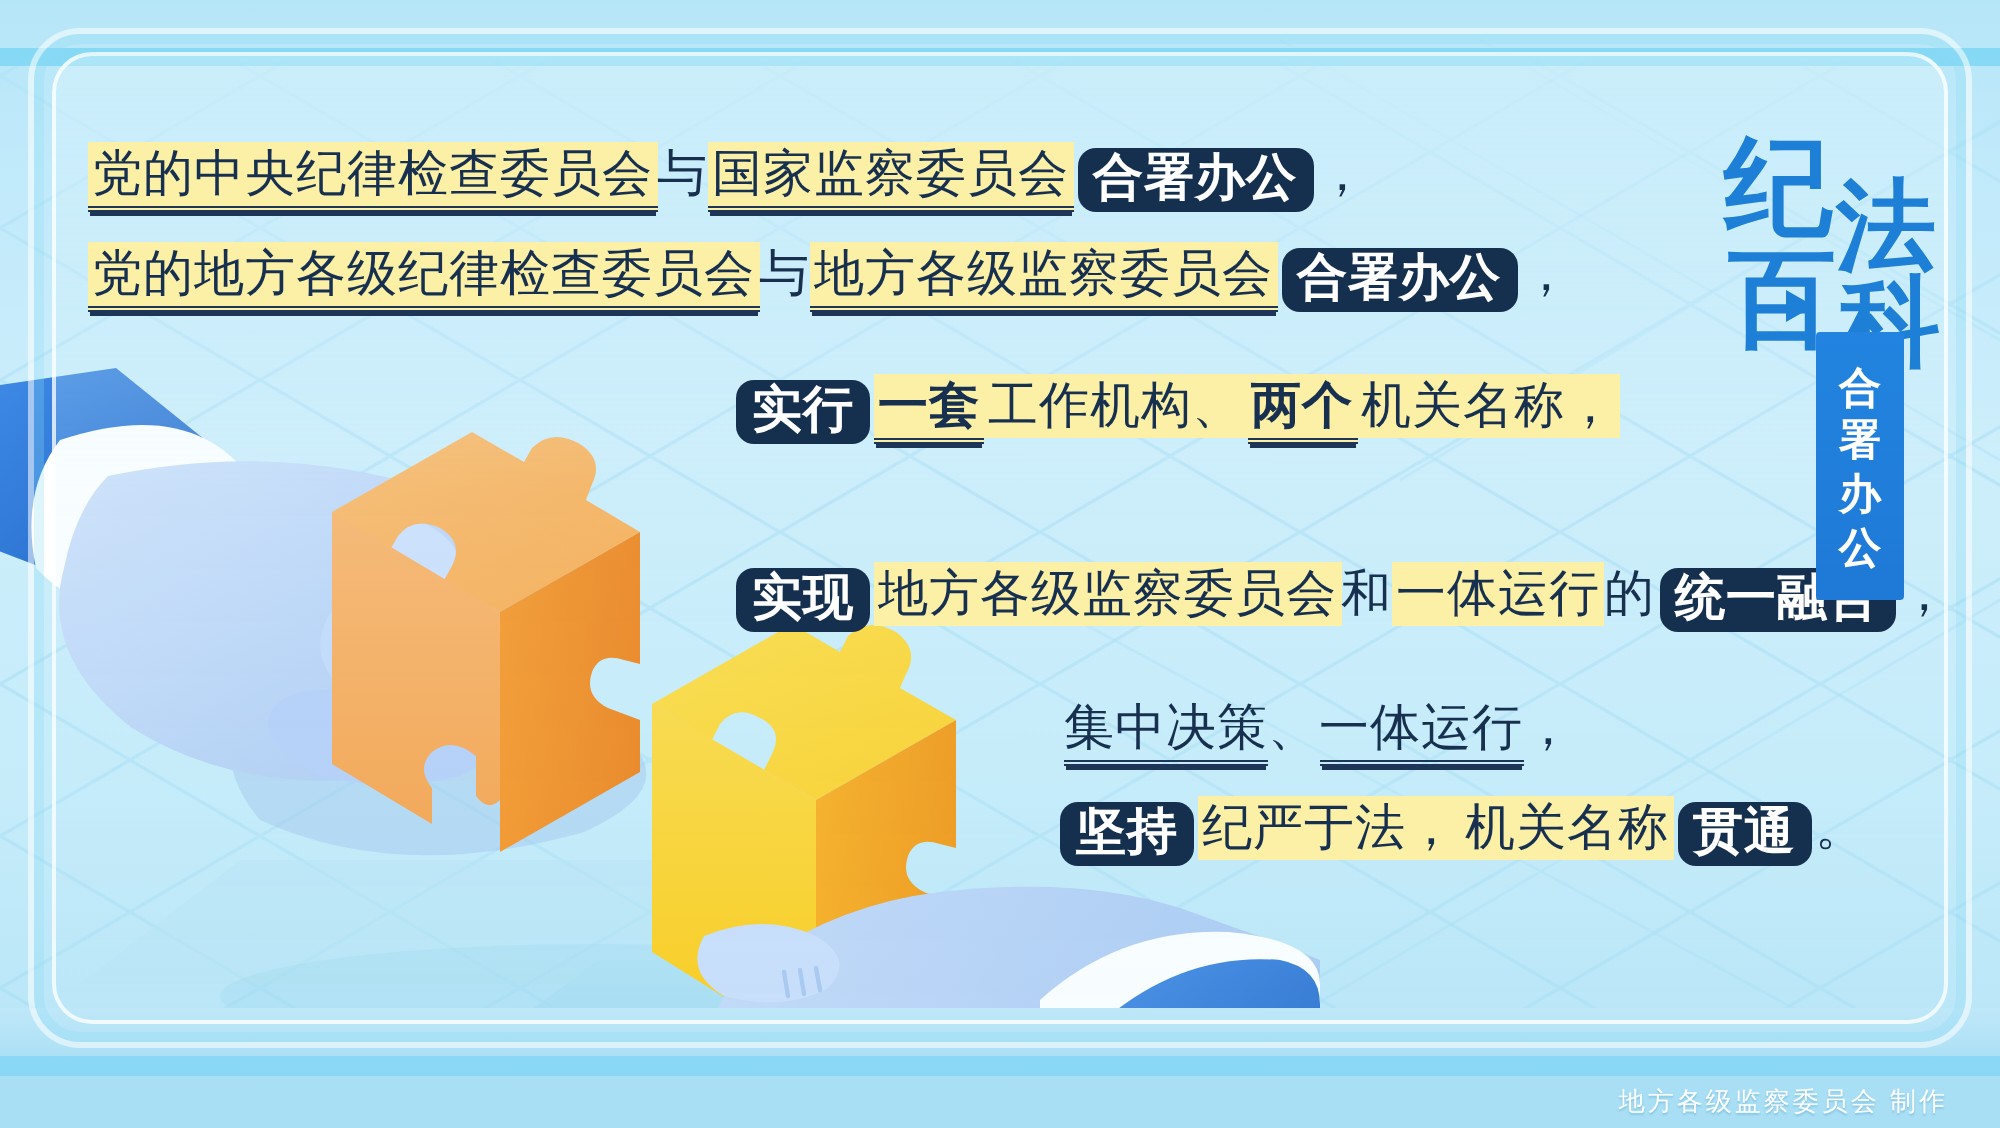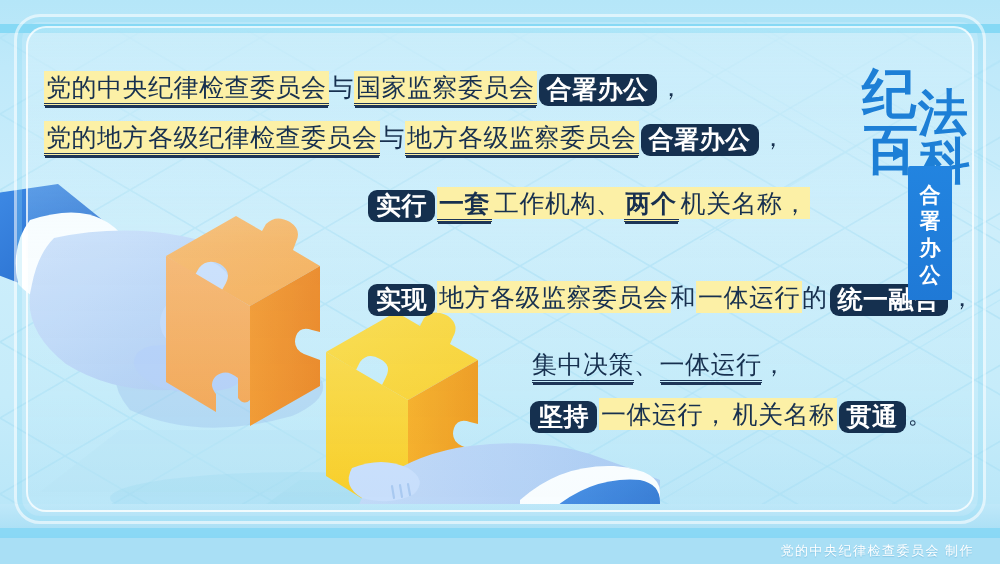--- a/index.html
+++ b/index.html
@@ -323,36 +323,36 @@
 
     <div class="line" style="left:366px; top:284px;">
       <span class="tag">实现</span><span class="hl">地方各级监察委员会</span><span class="plain">和</span><span class="hl">一体运行</span><span class="plain">的</span><span class="tag">统一融合</span><span class="plain">，</span>
     </div>
 
     <div class="line" style="left:532px; top:352px;">
       <span class="plain-u">集中决策</span><span class="plain">、</span><span class="plain-u">一体运行</span><span class="plain">，</span>
     </div>
 
     <div class="line" style="left:528px; top:401px;">
-      <span class="tag">坚持</span><span class="hl">一体运行，</span><span class="hl">机关名称</span><span class="tag">贯通</span><span class="plain">。</span>
+      <span class="tag">坚持</span><span class="hl">纪严于法，</span><span class="hl">机关名称</span><span class="tag">贯通</span><span class="plain">。</span>
     </div>
   </div>
 
   <div class="logo">
     <span class="logo-char" style="left:0px; top:0px; font-size:54px;">纪</span>
     <span class="logo-char" style="left:56px; top:22px; font-size:50px;">法</span>
     <span class="logo-char" style="left:2px; top:56px; font-size:54px;">百</span>
     <span class="logo-char" style="left:58px; top:70px; font-size:50px;">科</span>
     <svg style="position:absolute; left:26px; top:84px;" width="22" height="22" viewBox="0 0 22 22">
       <polygon points="5,3 19,11 5,19" fill="#1d7fd6"></polygon>
     </svg>
   </div>
 
   <div class="banner">
     <span>合</span>
     <span>署</span>
     <span>办</span>
     <span>公</span>
   </div>
 
-  <div class="credit">党的中央纪律检查委员会 制作</div>
+  <div class="credit">地方各级监察委员会 制作</div>
 
 </div>
 
 </body></html>

